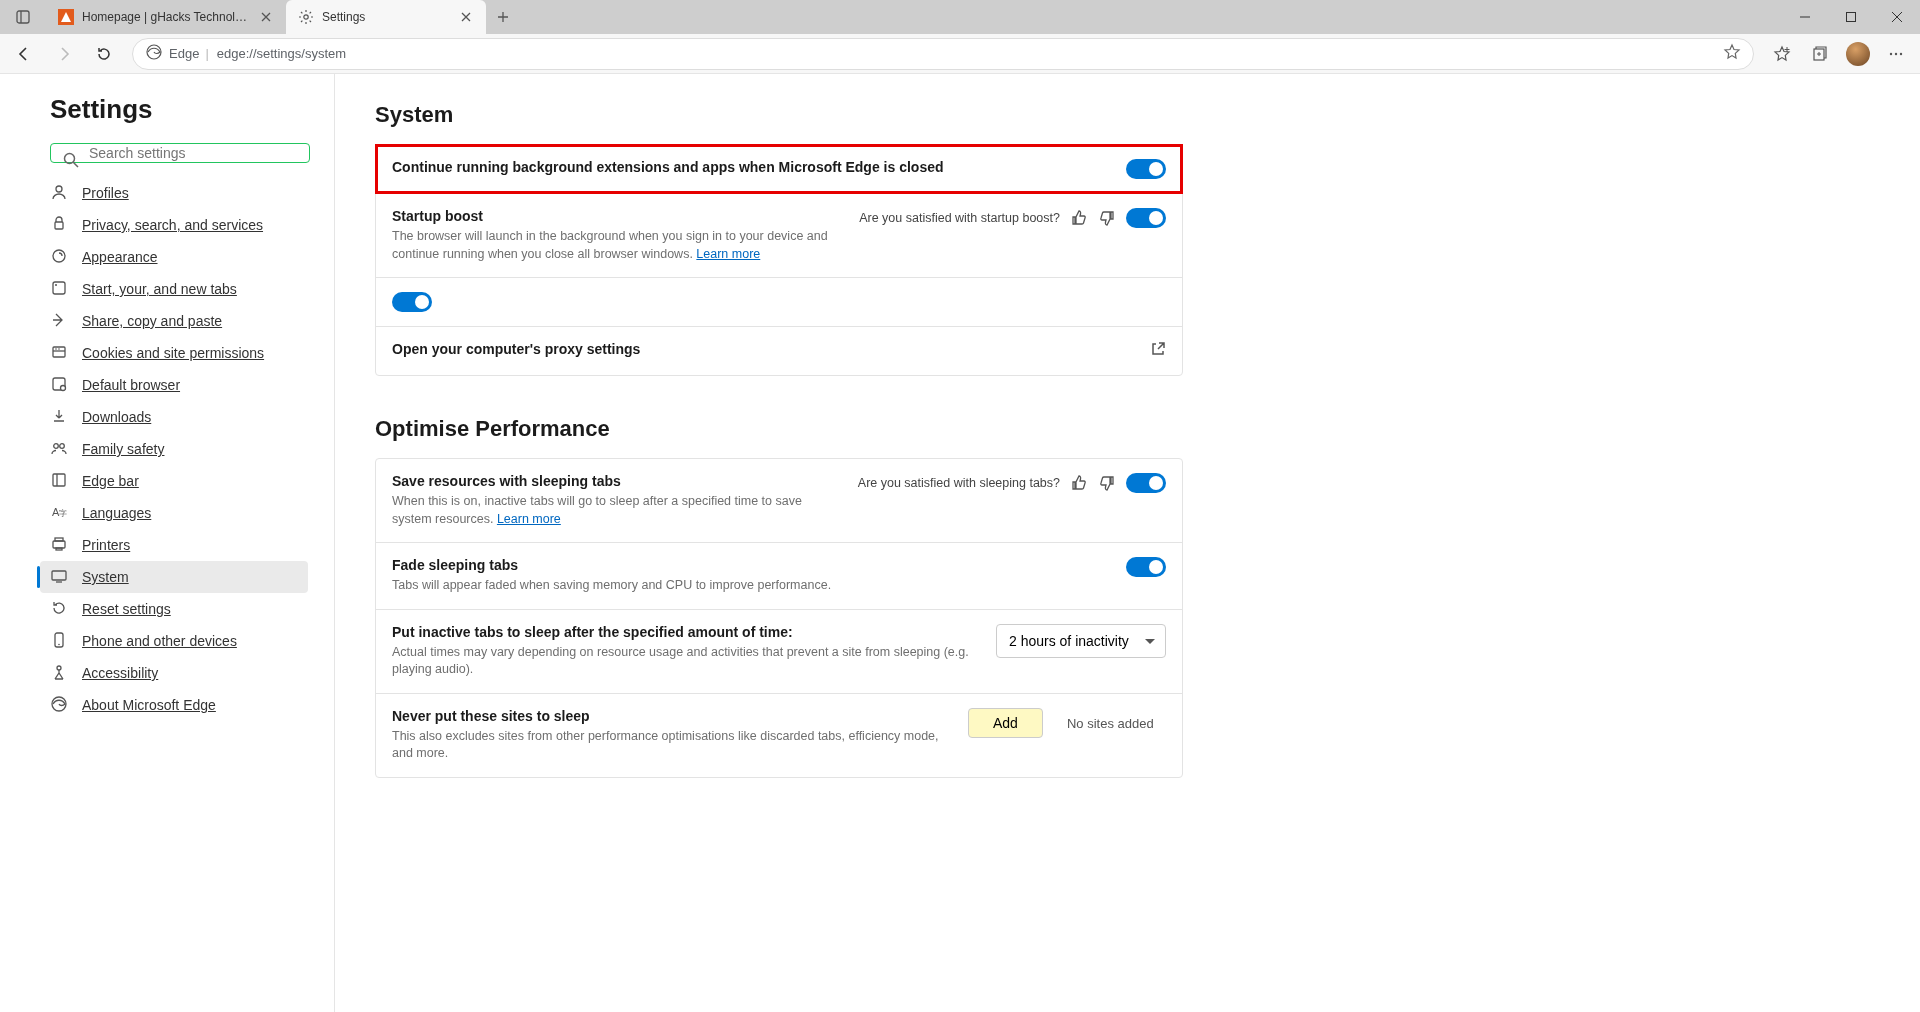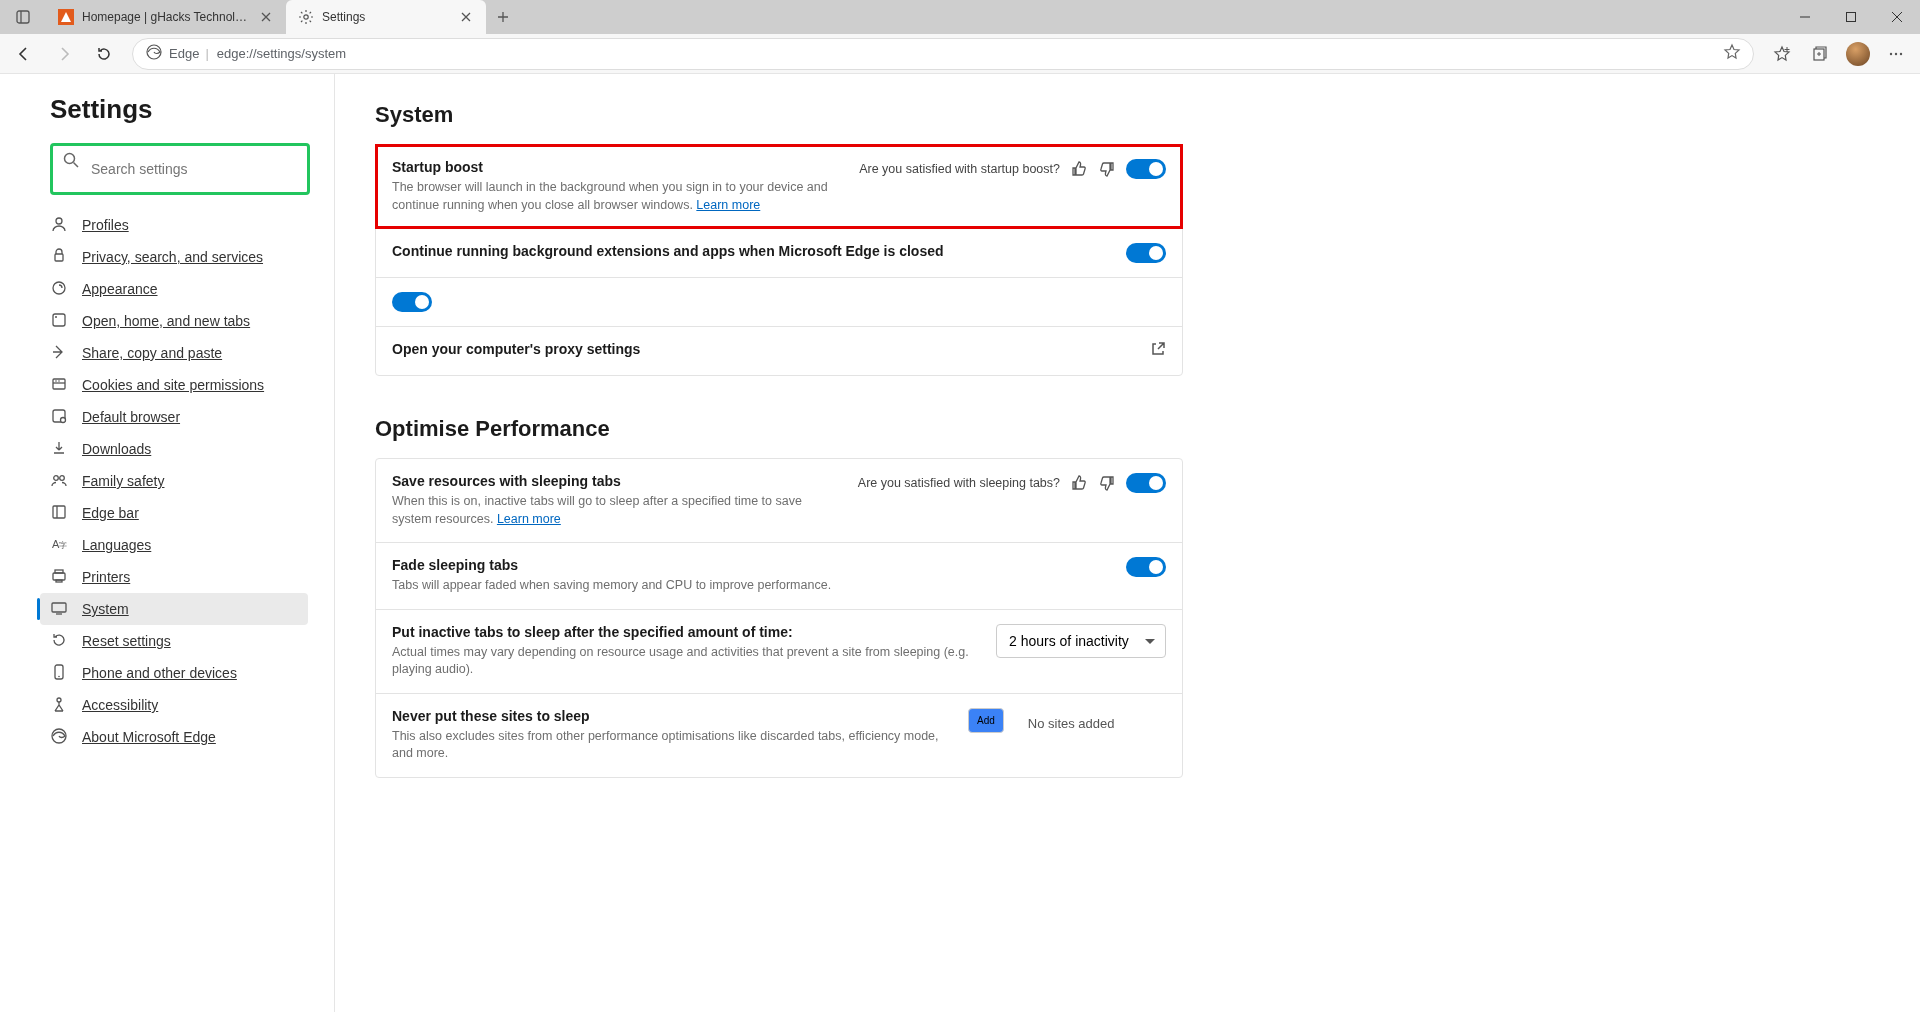--- a/index.html
+++ b/index.html
@@ -30,21 +30,21 @@
 .toolbar-right { display:flex; gap: 2px; align-items:center; }
 .avatar { width:24px; height:24px; border-radius:50%; background: radial-gradient(circle at 40% 30%, #d9a066, #6b4423); }
 
 
 .content { display:flex; height: calc(100vh - 74px); background:#fff; }
 
 
 .sidebar { width: 335px; border-right: 1px solid #e5e5e5; padding: 20px 14px 20px 50px; }
 .sidebar h1 { font-size: 26px; font-weight:600; margin-bottom: 18px; color:#1b1b1b; }
 .search-box { position:relative; margin-bottom: 14px; }
-.search-box input { width: 260px; height: 52px; padding: 0 12px 0 38px; border:3px solid #22c55e; border-radius:4px; font-size:14px; outline:none; }
+.search-box input { width: 260px; height: 20px; padding: 0 12px 0 38px; border:1px solid #22c55e; border-radius:4px; font-size:14px; outline:none; }
 .search-box .search-glyph { position:absolute; left:12px; top:8px; color:#666; }
 .nav-list { list-style:none; }
 .nav-item { display:flex; align-items:center; gap: 14px; height: 32px; padding: 0 10px; margin-left: -10px; width: 268px; border-radius: 4px; cursor:pointer; color:#333; font-size:14px;text-decoration:underline; }
 .nav-item.active { background:#eaeaea; position:relative; }
 .nav-item.active::before { content:""; position:absolute; left:-3px; top:5px; bottom:5px; width:3px; background:#0078d4; border-radius:2px; }
 .nav-item .glyph { width:18px; text-align:center; color:#555; }
 
 
 .main { flex:1; padding: 28px 40px; overflow-y:auto; }
 .section-title { font-size:22px; font-weight:600; margin-bottom: 16px; color:#1b1b1b; }
@@ -64,21 +64,21 @@
 .toggle::after { content:""; width:14px; height:14px; border-radius:50%; background:#fff; position:absolute; top:3px; right:3px; }
 
 
 .highlight-first .row:first-child { outline: 3px solid #e60000; outline-offset:-2px; }
 
 
 .select-box { border:1px solid #ccc; border-radius:4px; padding: 8px 32px 8px 12px; font-size:14px; position:relative; background:#fff; cursor:pointer; min-width:170px; }
 .select-box::after { content:""; position:absolute; right:10px; top:14px; border-left:5px solid transparent; border-right:5px solid transparent; border-top:5px solid #555; }
 
 
-.add-btn { border:1px solid #ccc; border-radius:4px; padding: 6px 8px; font-size:10px; background:#3b82f6; cursor:pointer; }
+.add-btn { border:1px solid #ccc; border-radius:4px; padding: 6px 24px; font-size:14px; background:#fef9c3; cursor:pointer; }
 
 .ext-icon { width:16px; height:16px; stroke:#555; fill:none; stroke-width:1.5; }
 
 .open-ext { cursor:pointer; }
 
 .nosites { font-size:13px; color:#555; padding: 8px 0 4px 8px; }
 </style>
 </head>
 <body>
 
@@ -232,21 +232,21 @@
               <circle cx="9" cy="9" r="6" fill="none" stroke="#555" stroke-width="1.3"></circle>
               <path d="M9 6a3 3 0 013 3" fill="none" stroke="#555" stroke-width="1.3"></path>
             </svg></span>
           <span>Appearance</span>
         </li>
         <li class="nav-item">
           <span class="glyph"><svg width="18" height="18" viewBox="0 0 18 18">
               <rect x="3" y="3" width="12" height="12" rx="2" fill="none" stroke="#555" stroke-width="1.3"></rect>
               <circle cx="6" cy="6" r="1" fill="#555"></circle>
             </svg></span>
-          <span>Open, home, and new tabs</span>
+          <span>Start, your, and new tabs</span>
         </li>
         <li class="nav-item">
           <span class="glyph"><svg width="18" height="18" viewBox="0 0 18 18">
               <path d="M6 3l6 6-6 6M3 9h9" fill="none" stroke="#555" stroke-width="1.3"></path>
             </svg></span>
           <span>Share, copy and paste</span>
         </li>
         <li class="nav-item">
           <span class="glyph"><svg width="18" height="18" viewBox="0 0 18 18">
               <rect x="3" y="4" width="12" height="10" rx="1" fill="none" stroke="#555" stroke-width="1.3"></rect>
@@ -332,20 +332,28 @@
               <path d="M3 9c3-5 9-5 12 0-2 2-5 2-6 0" fill="none" stroke="#555" stroke-width="1.3"></path>
             </svg></span>
           <span>About Microsoft Edge</span>
         </li>
       </ul>
   </aside>
 
   <main class="main">
     <div class="section-title">System</div>
     <div class="card-group highlight-first">
+      <div class="row">
+        <div class="text">
+            <div class="title">Continue running background extensions and apps when Microsoft Edge is closed</div>
+          </div>
+        <div class="controls">
+            <div class="toggle"></div>
+          </div>
+      </div>
       <div class="row">
         <div class="text">
           <div class="title">Startup boost</div>
           <div class="desc"><span>The browser will launch in the background when you sign in to your device and continue running when you close all browser windows. </span><a href="#">Learn more</a></div>
         </div>
         <div class="controls">
           <span class="feedback">Are you satisfied with startup boost?</span>
           <span class="thumb">
               <svg width="18" height="18" viewBox="0 0 18 18">
                 <path d="M3 8h2v7H3zM6 15V8l3-6c1 0 2 1 1.5 3L10 7h4c1 0 1.5 1 1 2l-1.5 5c-.2.7-.8 1-1.5 1z" fill="none" stroke="#555" stroke-width="1.3"></path>
@@ -353,28 +361,20 @@
             </span>
           <span class="thumb">
               <svg width="18" height="18" viewBox="0 0 18 18">
                 <path d="M15 10h-2V3h2zM12 3v7l-3 6c-1 0-2-1-1.5-3L8 11H4c-1 0-1.5-1-1-2l1.5-5c.2-.7.8-1 1.5-1z" fill="none" stroke="#555" stroke-width="1.3"></path>
               </svg>
             </span>
           <div class="toggle"></div>
         </div>
       </div>
       <div class="row">
-        <div class="text">
-            <div class="title">Continue running background extensions and apps when Microsoft Edge is closed</div>
-          </div>
-        <div class="controls">
-            <div class="toggle"></div>
-          </div>
-      </div>
-      <div class="row">
         <div class="controls">
             <div class="toggle"></div>
           </div>
       </div>
       <div class="row open-ext">
         <div class="text">
             <div class="title">Open your computer's proxy settings</div>
           </div>
         <div class="controls">
             <span><svg class="ext-icon" viewBox="0 0 16 16">

